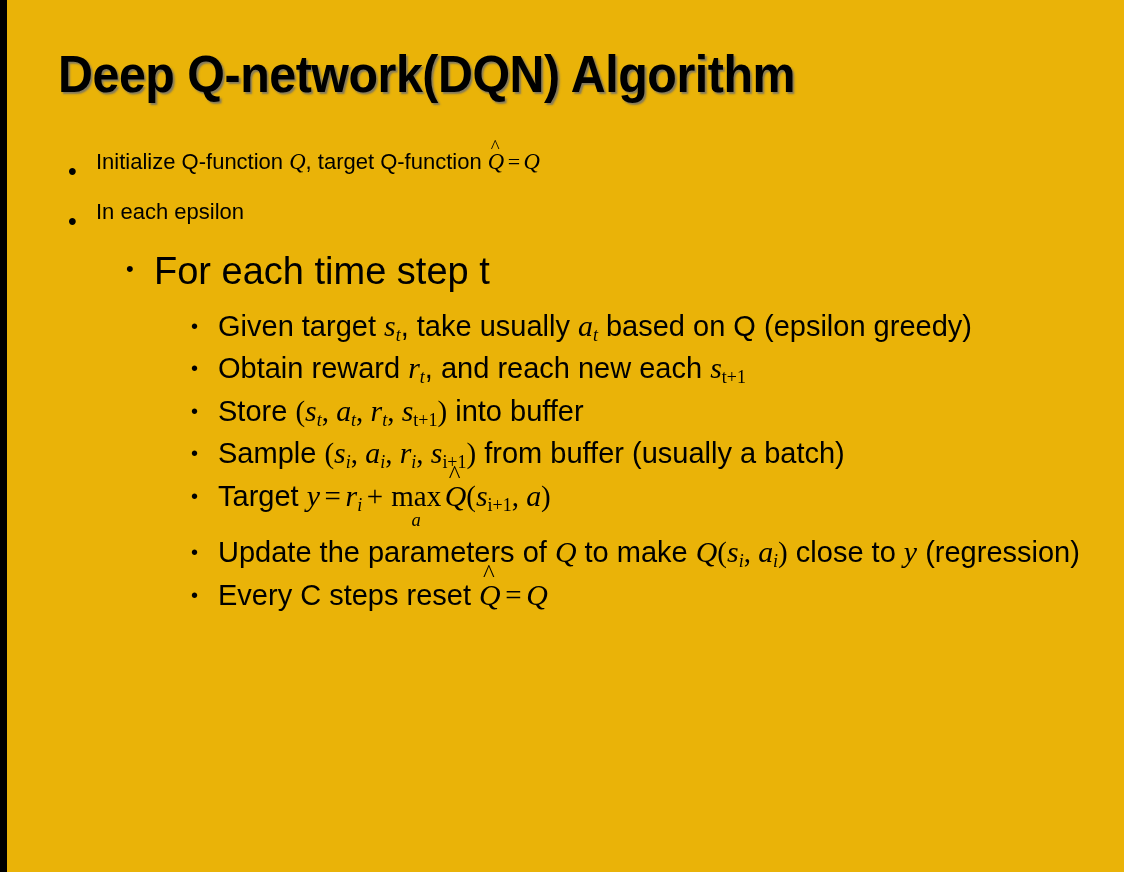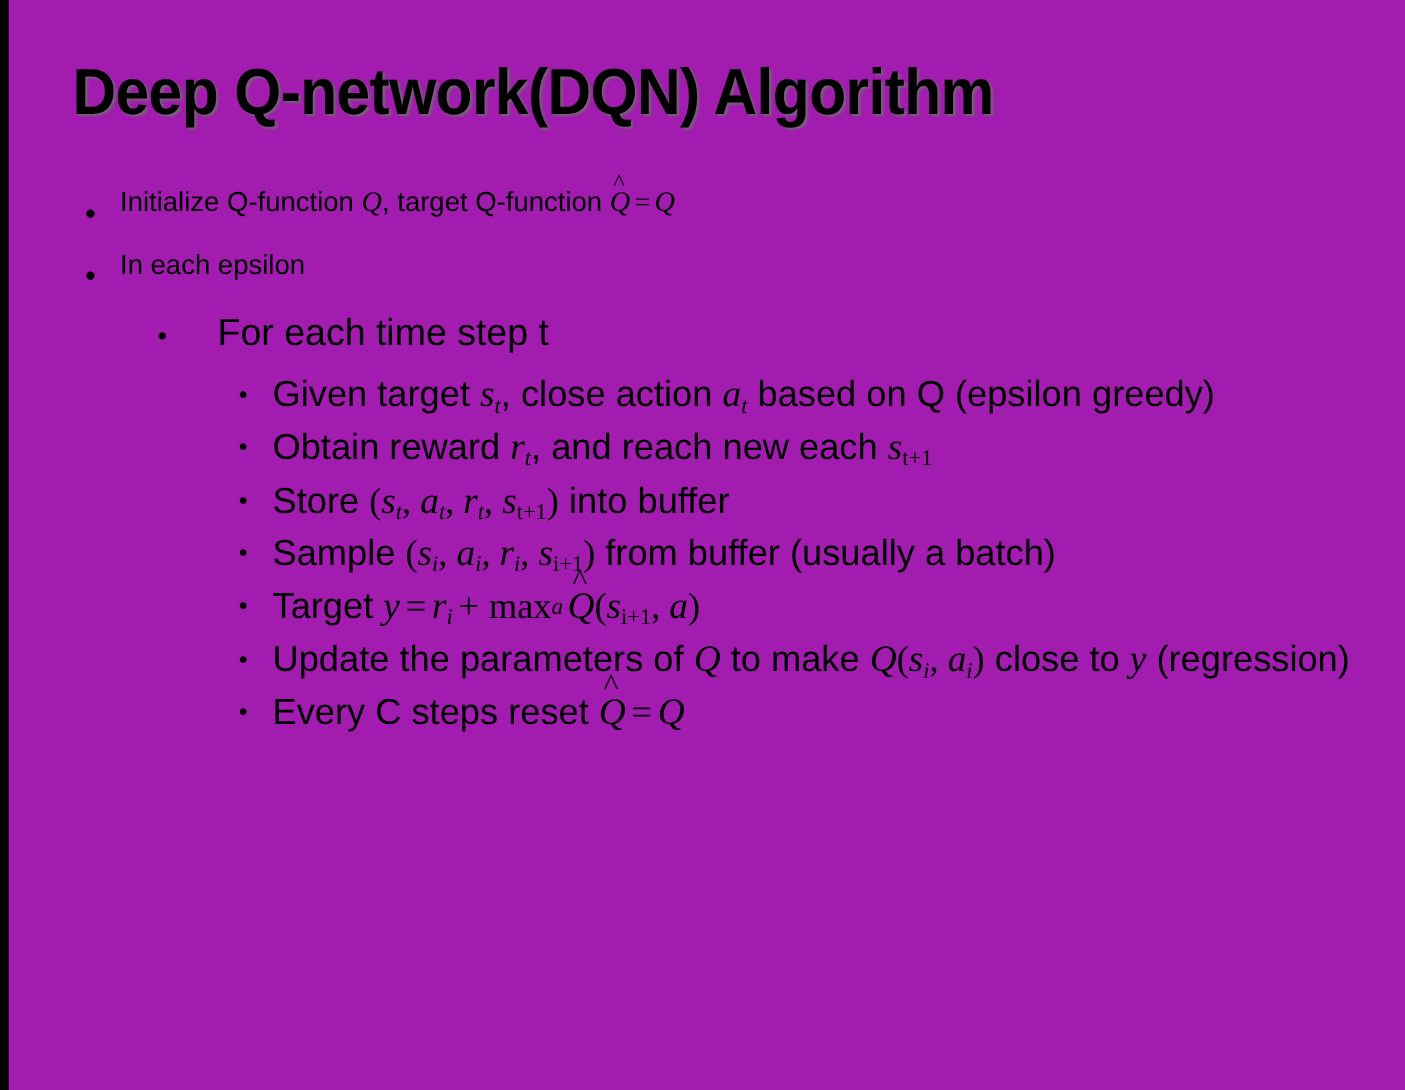--- a/index.html
+++ b/index.html
@@ -7,21 +7,21 @@
     padding: 0;
     background: #ffffff;
   }
   body {
     font-family: "Liberation Sans", sans-serif;
   }
   #slide {
     position: relative;
     width: 1124px;
     height: 872px;
-    background: #a21caf;
+    background: #eab308;
     overflow: hidden;
   }
   #left-edge-bar {
     position: absolute;
     left: 0;
     top: 0;
     width: 7px;
     height: 872px;
     background: #000000;
   }
@@ -82,23 +82,22 @@
   .lvl2 {
     padding-left: 126px;
     margin-bottom: 10px;
   }
   .lvl2 .bullet-mark {
     width: 28px;
     font-size: 22px;
     padding-top: 10px;
   }
   .lvl2 .bullet-text {
-    font-size: 30px;
+    font-size: 38px;
     line-height: 1.26;
-    margin-left: 20px;
   }
 
   
   .lvl3 {
     padding-left: 191px;
     margin-bottom: 3px;
   }
   .lvl3 .bullet-mark {
     width: 27px;
     font-size: 20px;
@@ -150,20 +149,21 @@
     top: -0.52em;
     transform: translateX(-58%);
     font-family: "Liberation Serif", "DejaVu Serif", serif;
     font-style: normal;
     font-size: 0.86em;
     line-height: 1;
   }
   
   .underset {
     display: inline-flex;
+    flex-direction: column;
     align-items: center;
     vertical-align: baseline;
     line-height: 1;
     margin: 0 0.12em;
     text-align: center;
   }
   .underset .base {
     font-family: "Liberation Serif", "DejaVu Serif", serif;
     font-style: normal;
   }
@@ -195,21 +195,21 @@
       <span class="bullet-text">In each epsilon</span>
     </div>
 
     <div class="bullet-row lvl2">
       <span class="bullet-mark">•</span>
       <span class="bullet-text">For each time step t</span>
     </div>
 
     <div class="bullet-row lvl3">
       <span class="bullet-mark">•</span>
-      <span class="bullet-text"><span>Given target </span><span class="mi">s</span><sub class="sb">t</sub><span>, close action </span><span class="mi">a</span><sub class="sb">t</sub><span> based on Q (epsilon greedy)</span></span>
+      <span class="bullet-text"><span>Given target </span><span class="mi">s</span><sub class="sb">t</sub><span>, take usually </span><span class="mi">a</span><sub class="sb">t</sub><span> based on Q (epsilon greedy)</span></span>
     </div>
 
     <div class="bullet-row lvl3">
       <span class="bullet-mark">•</span>
       <span class="bullet-text"><span>Obtain reward </span><span class="mi">r</span><sub class="sb">t</sub><span>, and reach new each </span><span class="mi">s</span><sub class="sb"><span class="plain">t+1</span></sub></span>
     </div>
 
     <div class="bullet-row lvl3">
       <span class="bullet-mark">•</span>
       <span class="bullet-text"><span>Store </span><span class="paren">(</span><span class="mi">s</span><sub class="sb">t</sub><span class="mn">, </span><span class="mi">a</span><sub class="sb">t</sub><span class="mn">, </span><span class="mi">r</span><sub class="sb">t</sub><span class="mn">, </span><span class="mi">s</span><sub class="sb"><span class="plain">t+1</span></sub><span class="paren">)</span><span> into buffer</span></span>

